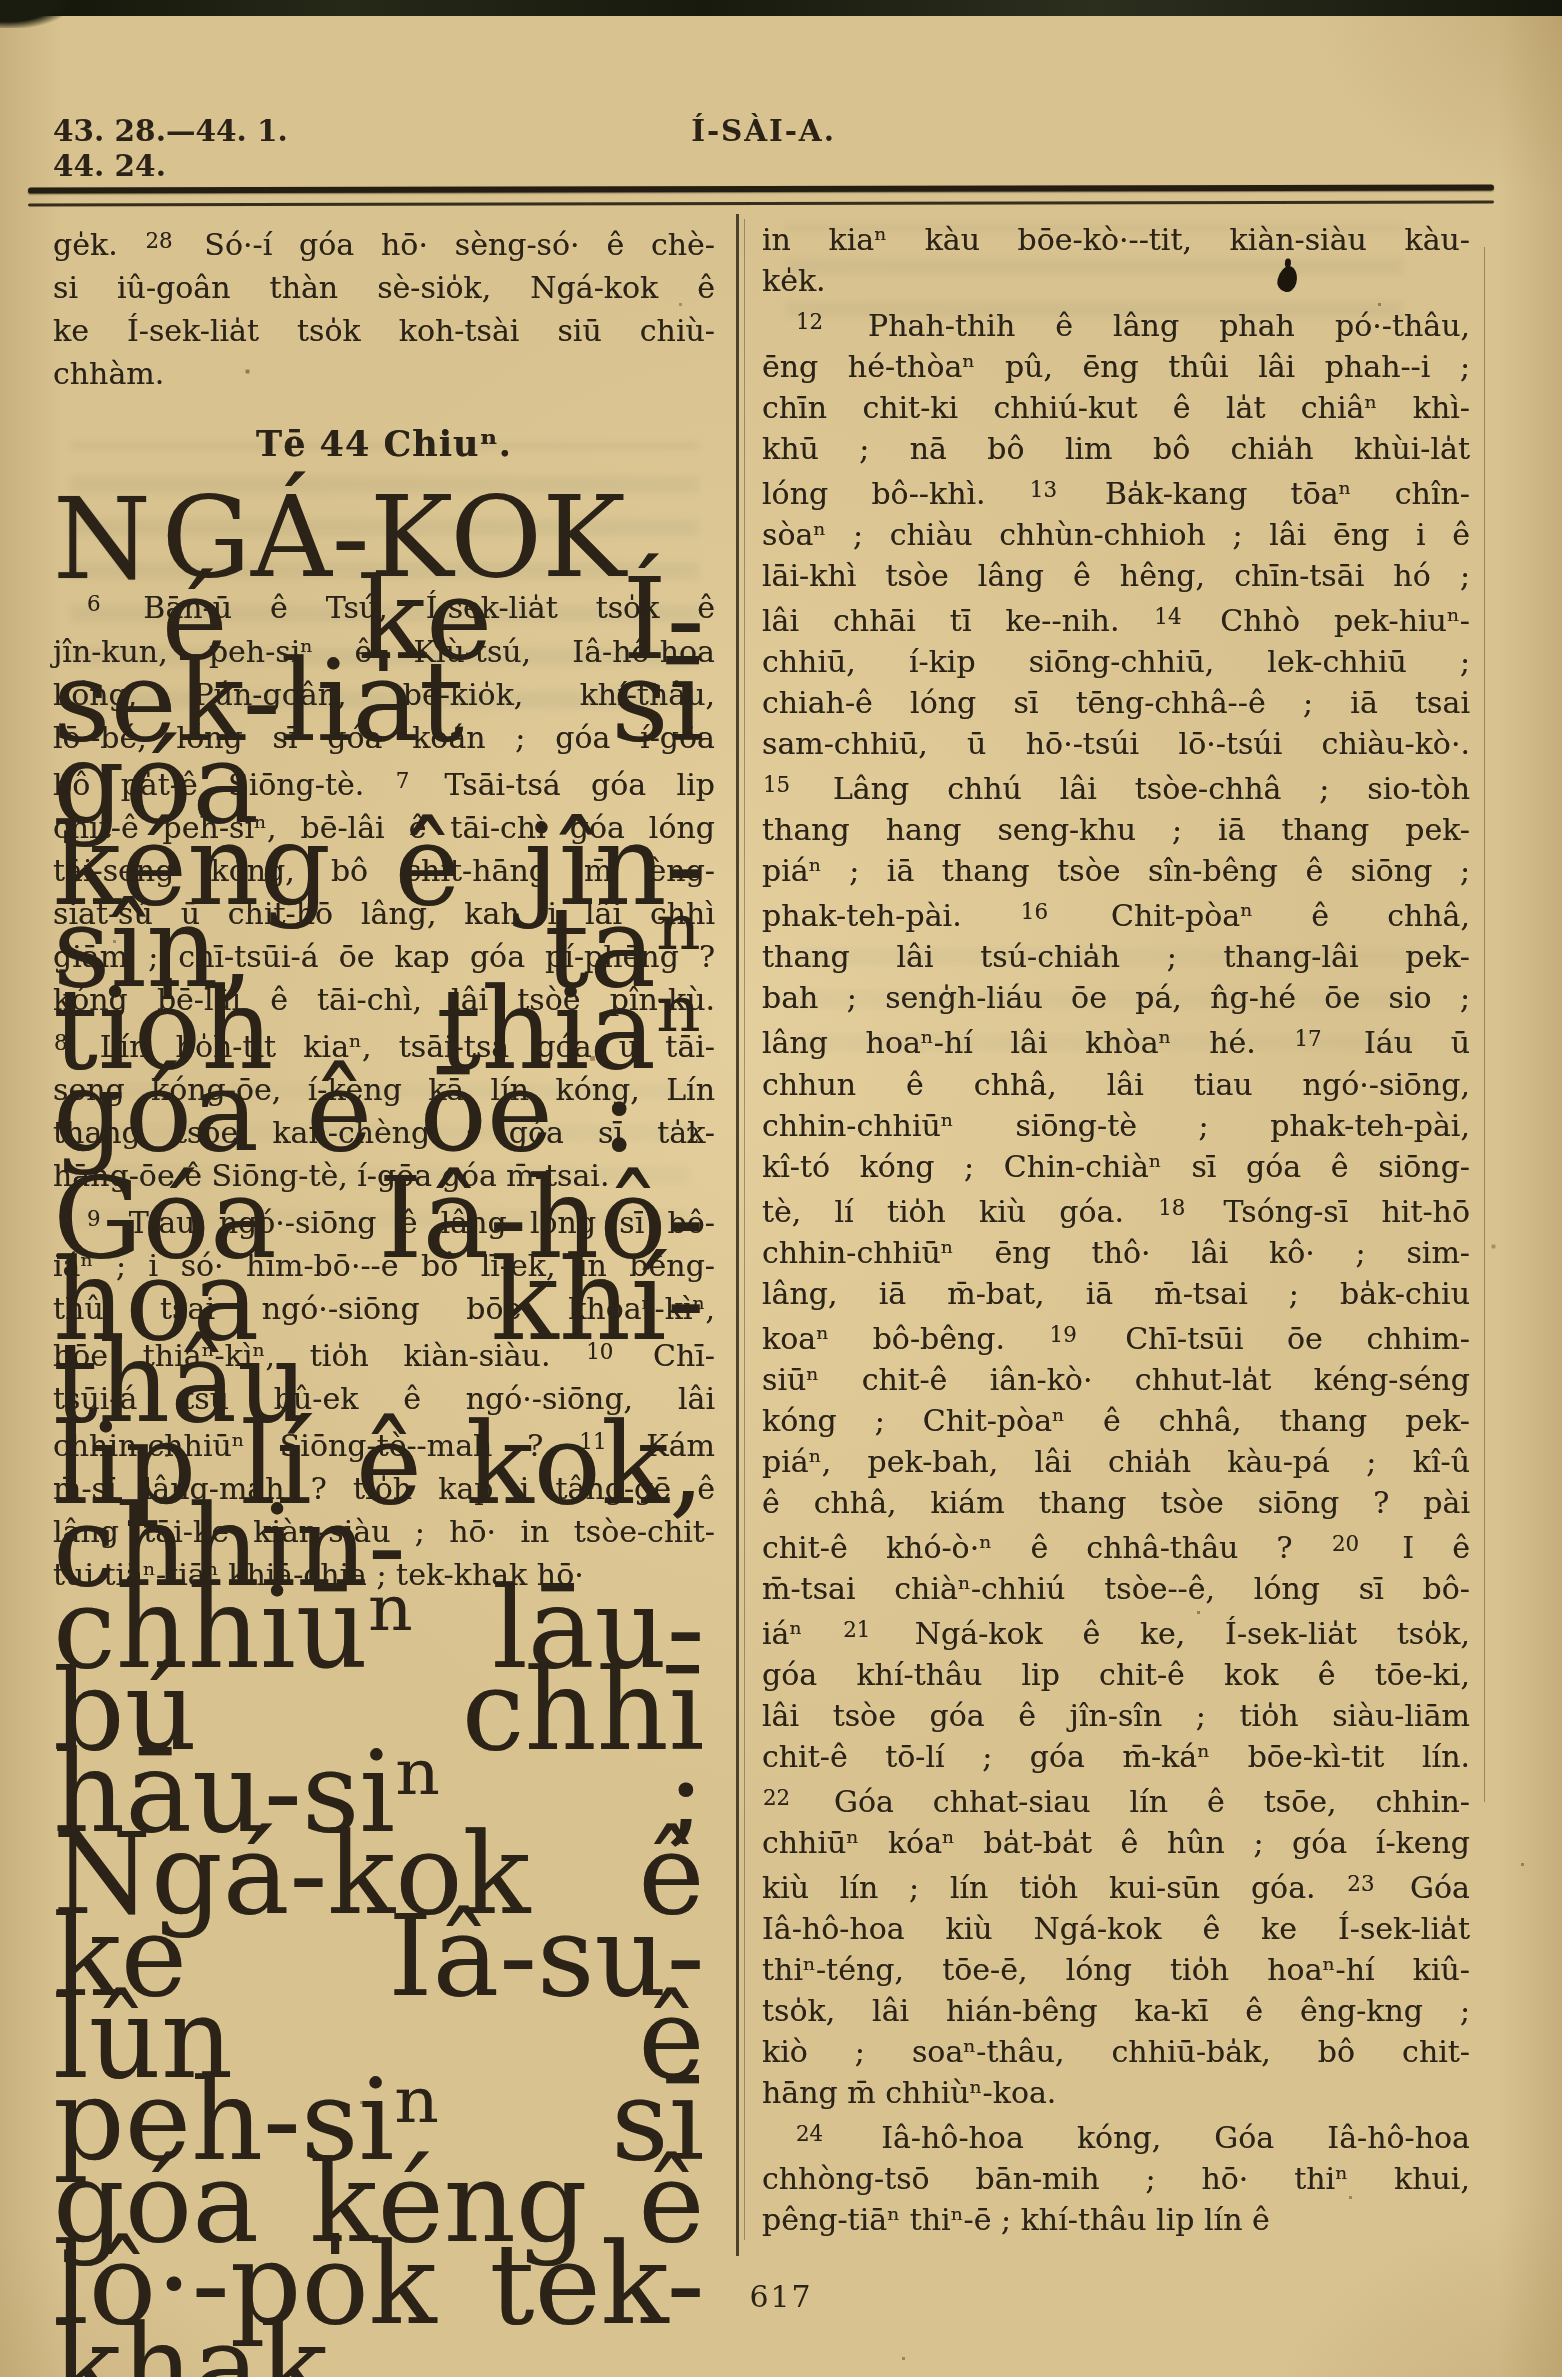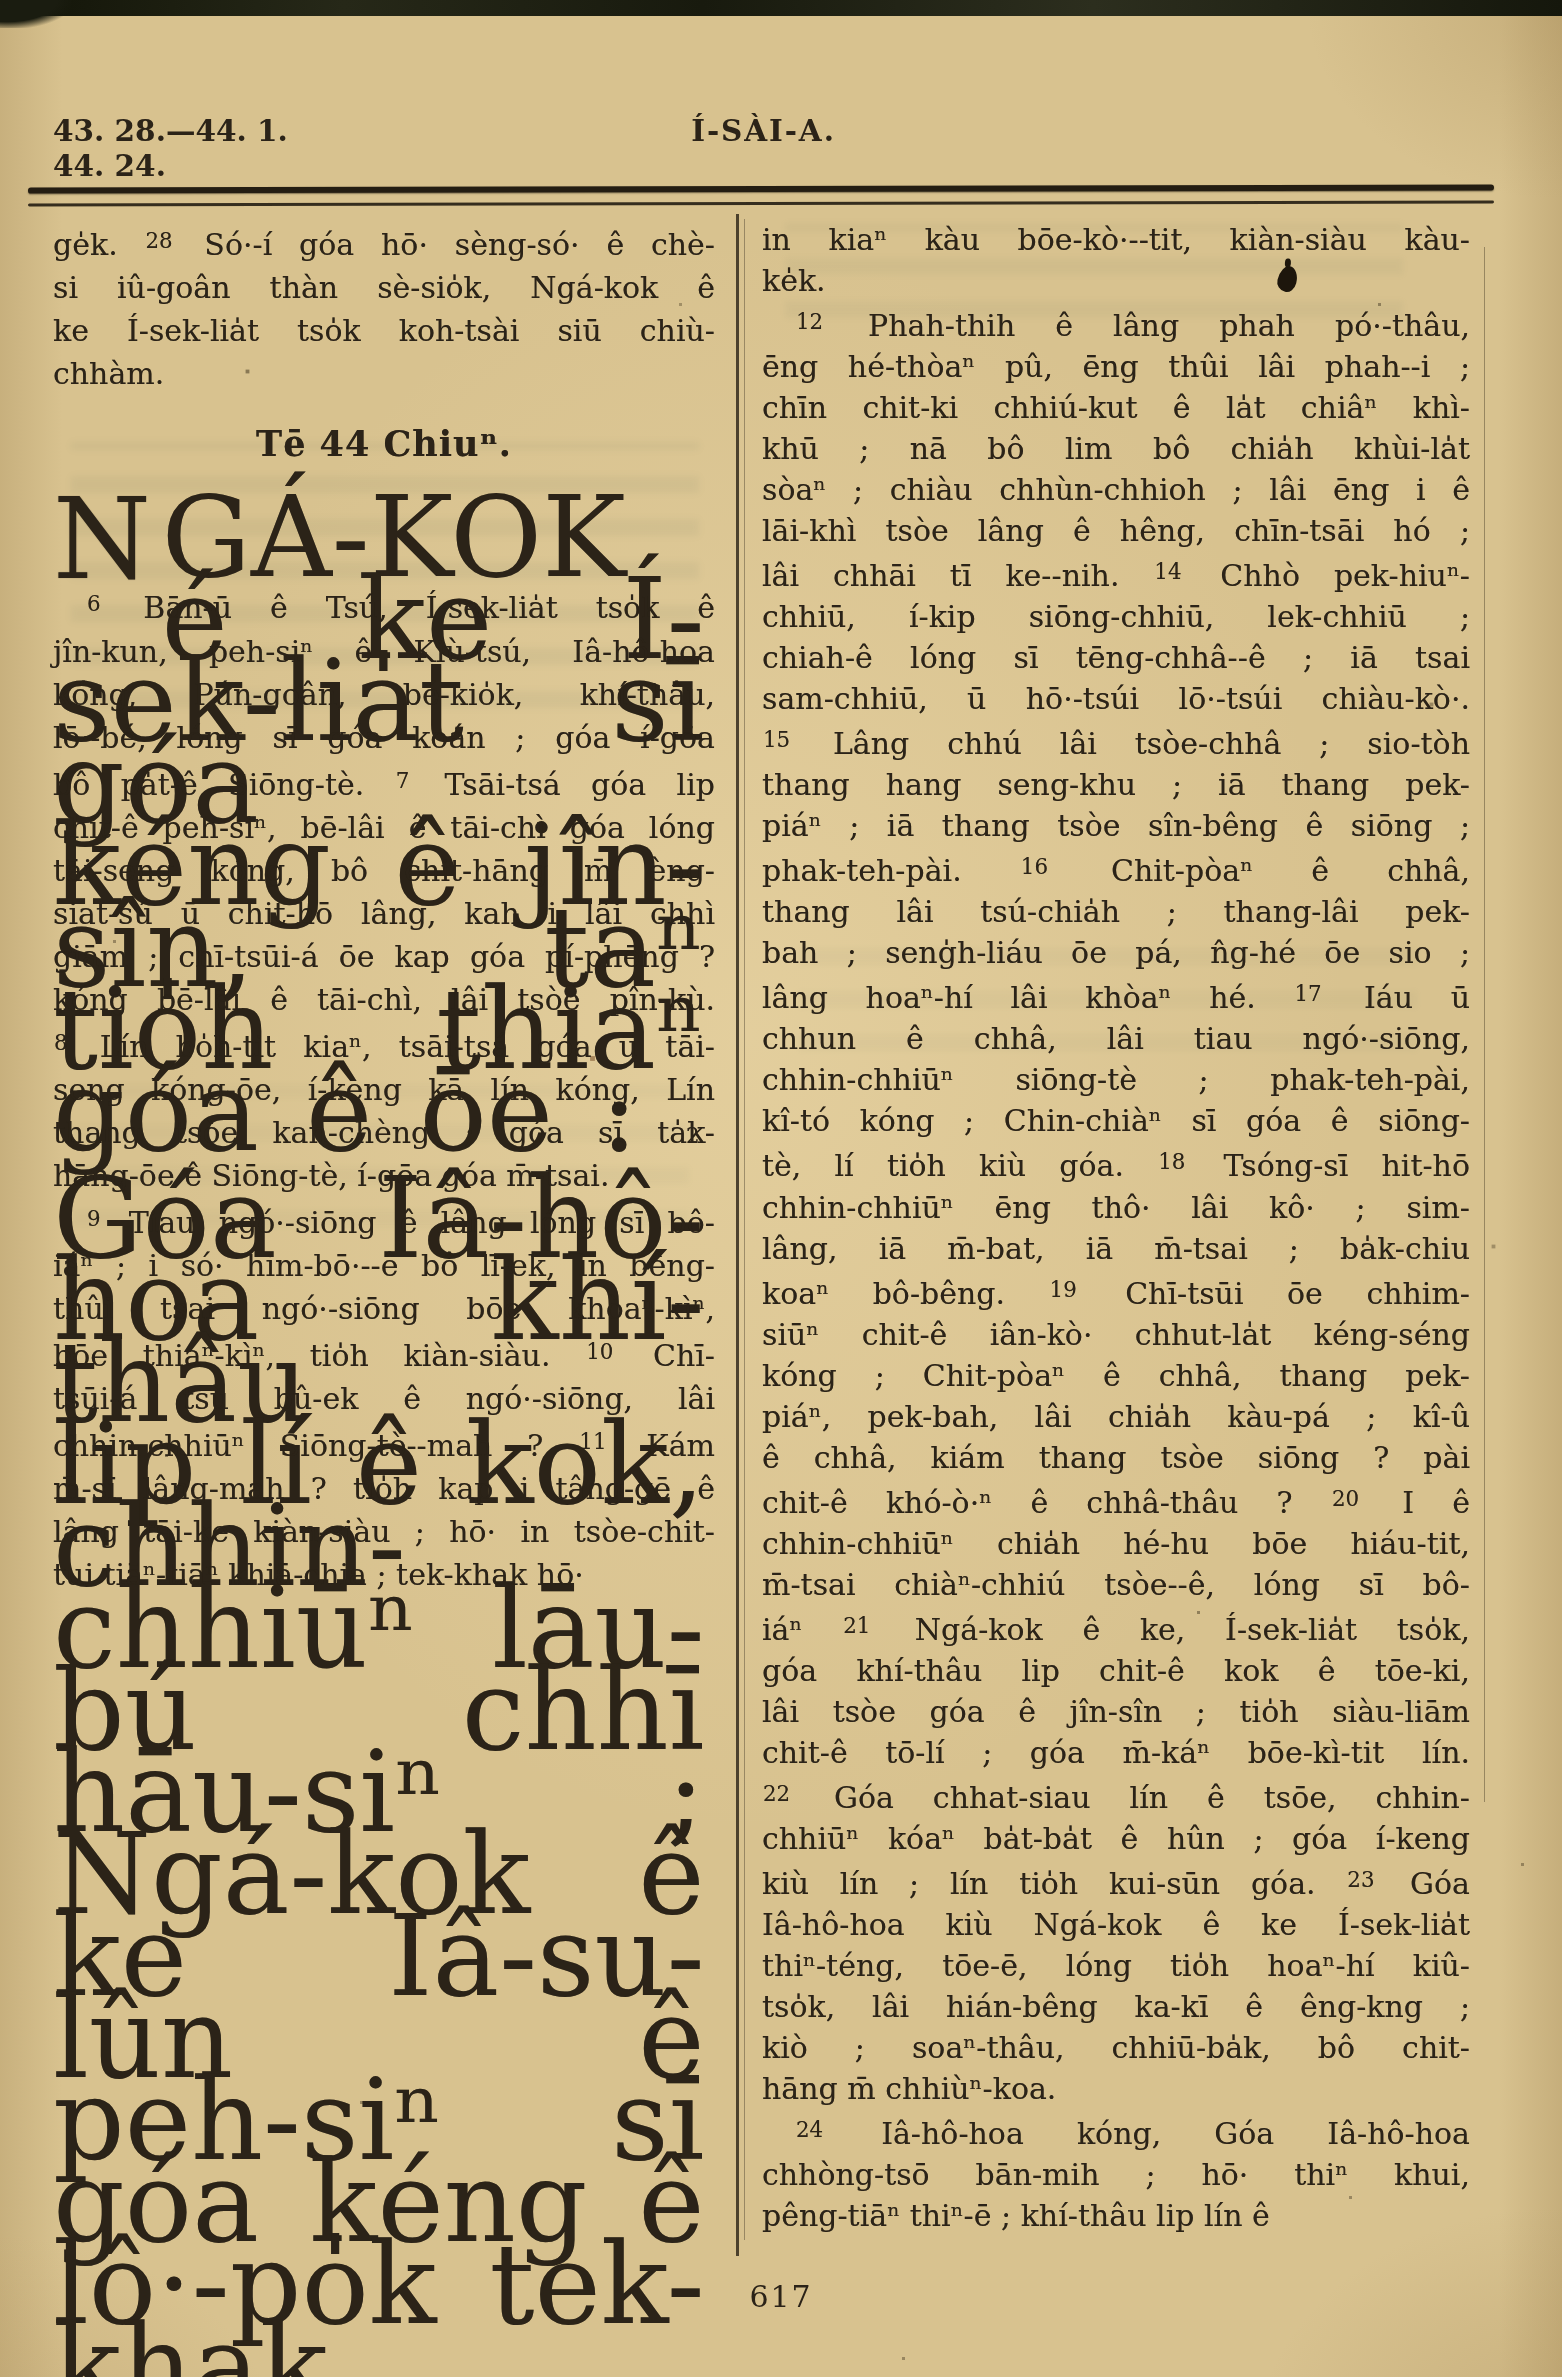--- a/index.html
+++ b/index.html
@@ -133,20 +133,21 @@
   <div class="column right">
       <div class="para flush">
         <div class="line first">in kiaⁿ kàu bōe-kò·--tit, kiàn-siàu kàu-</div>
         <div class="line last">ke̍k.</div>
       </div>
       <div class="para indent">
         <div class="line first"><span class="vnum">12</span> Phah-thih ê lâng phah pó·-thâu,</div>
         <div class="line">ēng hé-thòaⁿ pû, ēng thûi lâi phah--i ;</div>
         <div class="line">chīn chit-ki chhiú-kut ê la̍t chiâⁿ khì-</div>
         <div class="line">khū ; nā bô lim bô chia̍h khùi-la̍t</div>
+        <div class="line">lóng bô--khì. <span class="vnum">13</span> Ba̍k-kang tōaⁿ chîn-</div>
         <div class="line">sòaⁿ ; chiàu chhùn-chhioh ; lâi ēng i ê</div>
         <div class="line">lāi-khì tsòe lâng ê hêng, chīn-tsāi hó ;</div>
         <div class="line">lâi chhāi tī ke--nih. <span class="vnum">14</span> Chhò pek-hiuⁿ-</div>
         <div class="line">chhiū, í-kip siōng-chhiū, lek-chhiū ;</div>
         <div class="line">chiah-ê lóng sī tēng-chhâ--ê ; iā tsai</div>
         <div class="line">sam-chhiū, ū hō·-tsúi lō·-tsúi chiàu-kò·.</div>
         <div class="line"><span class="vnum">15</span> Lâng chhú lâi tsòe-chhâ ; sio-tòh</div>
         <div class="line">thang hang seng-khu ; iā thang pek-</div>
         <div class="line">piáⁿ ; iā thang tsòe sîn-bêng ê siōng ;</div>
         <div class="line">phak-teh-pài. <span class="vnum">16</span> Chit-pòaⁿ ê chhâ,</div>
@@ -158,21 +159,20 @@
         <div class="line">kî-tó kóng ; Chin-chiàⁿ sī góa ê siōng-</div>
         <div class="line">tè, lí tio̍h kiù góa. <span class="vnum">18</span> Tsóng-sī hit-hō</div>
         <div class="line">chhin-chhiūⁿ ēng thô· lâi kô· ; sim-</div>
         <div class="line">lâng, iā m̄-bat, iā m̄-tsai ; ba̍k-chiu</div>
         <div class="line">koaⁿ bô-bêng. <span class="vnum">19</span> Chī-tsūi ōe chhim-</div>
         <div class="line">siūⁿ chit-ê iân-kò· chhut-la̍t kéng-séng</div>
         <div class="line">kóng ; Chit-pòaⁿ ê chhâ, thang pek-</div>
         <div class="line">piáⁿ, pek-bah, lâi chia̍h kàu-pá ; kî-û</div>
         <div class="line">ê chhâ, kiám thang tsòe siōng ? pài</div>
         <div class="line">chit-ê khó-ò·ⁿ ê chhâ-thâu ? <span class="vnum">20</span> I ê</div>
-        <div class="line">chhin-chhiūⁿ chia̍h hé-hu bōe hiáu-tit,</div>
         <div class="line">m̄-tsai chiàⁿ-chhiú tsòe--ê, lóng sī bô-</div>
         <div class="line">iáⁿ <span class="vnum">21</span> Ngá-kok ê ke, Í-sek-lia̍t tso̍k,</div>
         <div class="line">góa khí-thâu lip chit-ê kok ê tōe-ki,</div>
         <div class="line">lâi tsòe góa ê jîn-sîn ; tio̍h siàu-liām</div>
         <div class="line">chit-ê tō-lí ; góa m̄-káⁿ bōe-kì-tit lín.</div>
         <div class="line"><span class="vnum">22</span> Góa chhat-siau lín ê tsōe, chhin-</div>
         <div class="line">chhiūⁿ kóaⁿ ba̍t-ba̍t ê hûn ; góa í-keng</div>
         <div class="line">kiù lín ; lín tio̍h kui-sūn góa. <span class="vnum">23</span> Góa</div>
         <div class="line">Iâ-hô-hoa kiù Ngá-kok ê ke Í-sek-lia̍t</div>
         <div class="line">thiⁿ-téng, tōe-ē, lóng tio̍h hoaⁿ-hí kiû-</div>

